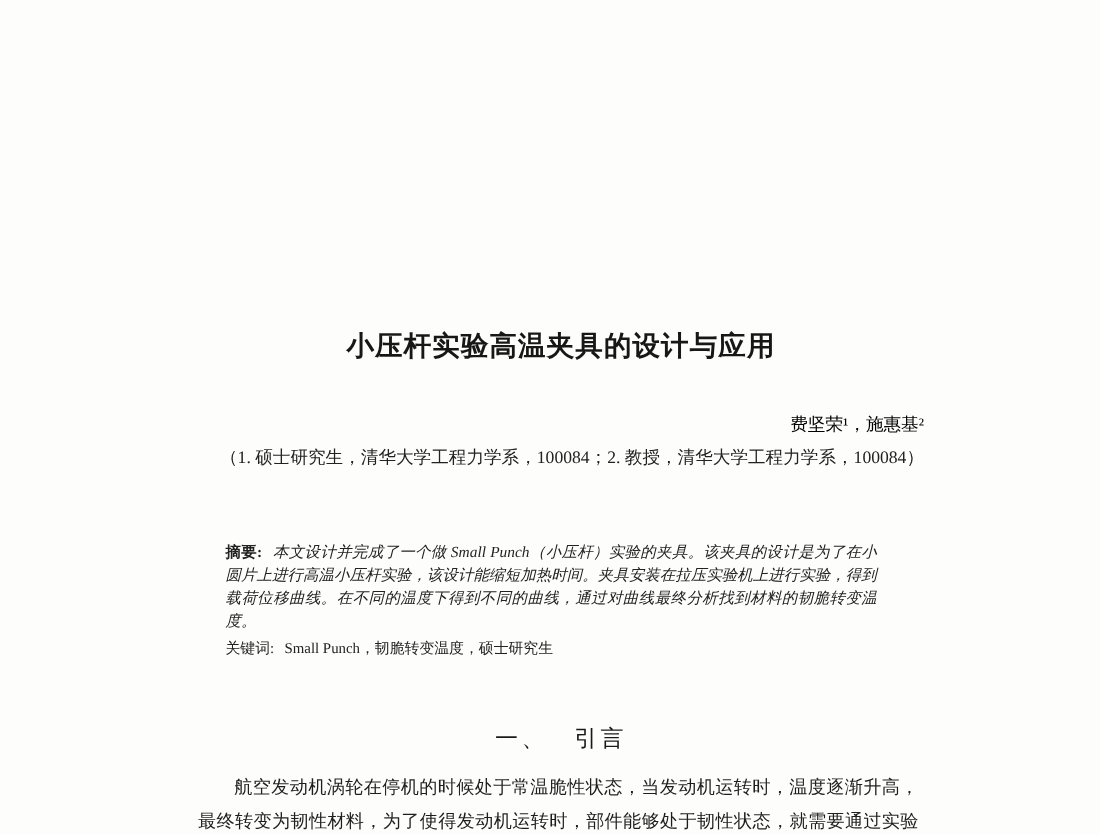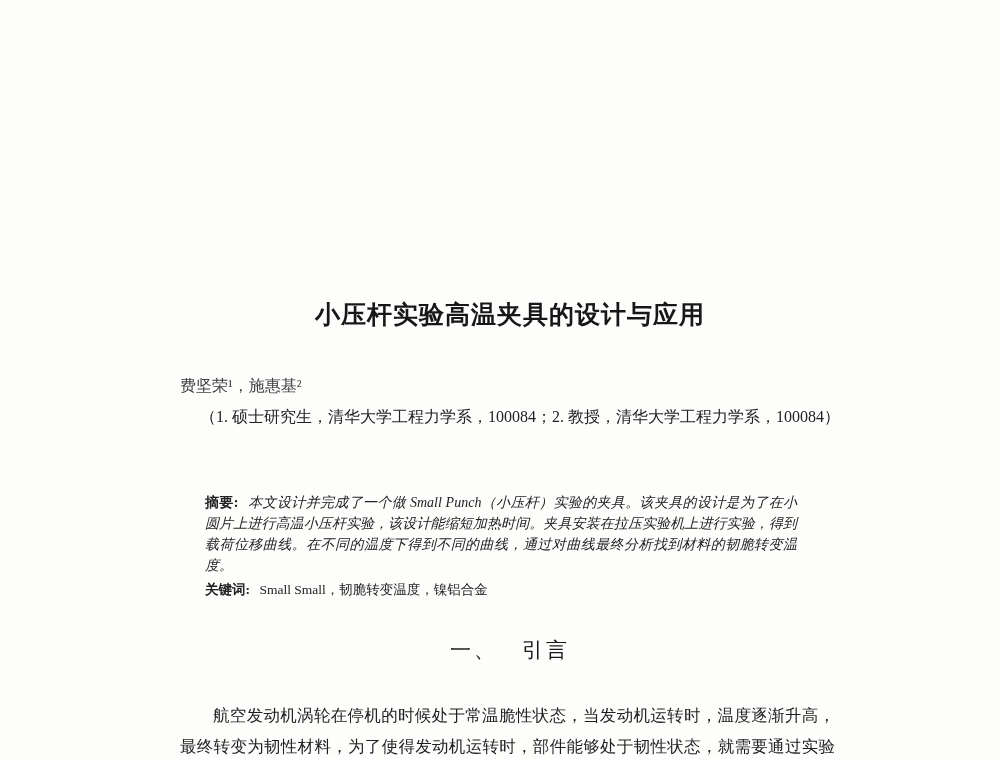--- a/index.html
+++ b/index.html
@@ -35,23 +35,23 @@
     font-size: 25px;
     font-weight: bold;
     letter-spacing: 1px;
     color: #171717;
   }
   .authors {
     position: absolute;
     top: 376px;
     left: 0;
     width: 100%;
-    text-align: left;
+    text-align: right;
     font-size: 16px;
-    color: #404040;
+    color: #000000;
   }
   .affiliation {
     position: absolute;
     top: 404px;
     left: 0;
     width: 100%;
     text-align: right;
     font-size: 16px;
     line-height: 26px;
     color: #222;
@@ -78,26 +78,26 @@
   .keywords-line {
     position: absolute;
     top: 565px;
     left: 25px;
     width: 592px;
     font-size: 13.5px;
     line-height: 21px;
     color: #222;
   }
   .keywords-line .label {
-    font-weight: bold;
+    font-weight: normal;
     margin-right: 6px;
   }
   .section-heading {
     position: absolute;
-    top: 636px;
+    top: 657px;
     left: 0;
     width: 100%;
     text-align: center;
     font-size: 21px;
     letter-spacing: 3px;
     color: #191919;
   }
   .body-paragraph {
     position: absolute;
     top: 683px;
@@ -122,21 +122,21 @@
 
     <div class="affiliation">（1. 硕士研究生，清华大学工程力学系，100084；2. 教授，清华大学工程力学系，100084）</div>
 
     <p class="abstract-block">
       <span class="label">摘要:</span>
       <span class="abstract-text">本文设计并完成了一个做 Small Punch（小压杆）实验的夹具。该夹具的设计是为了在小圆片上进行高温小压杆实验，该设计能缩短加热时间。夹具安装在拉压实验机上进行实验，得到载荷位移曲线。在不同的温度下得到不同的曲线，通过对曲线最终分析找到材料的韧脆转变温度。</span>
     </p>
 
     <p class="keywords-line">
       <span class="label">关键词:</span>
-      <span>Small Small，韧脆转变温度，镍铝合金</span>
+      <span>Small Punch，韧脆转变温度，硕士研究生</span>
     </p>
 
     <div class="section-heading">一、　引言</div>
 
     <p class="body-paragraph">航空发动机涡轮在停机的时候处于常温脆性状态，当发动机运转时，温度逐渐升高，最终转变为韧性材料，为了使得发动机运转时，部件能够处于韧性状态，就需要通过实验找到韧脆转变温度。小压杆冲压实验具有试件小，方便加工和操作简单等特点，被越</p>
 
   </div>
 </div>
 
 </body></html>

